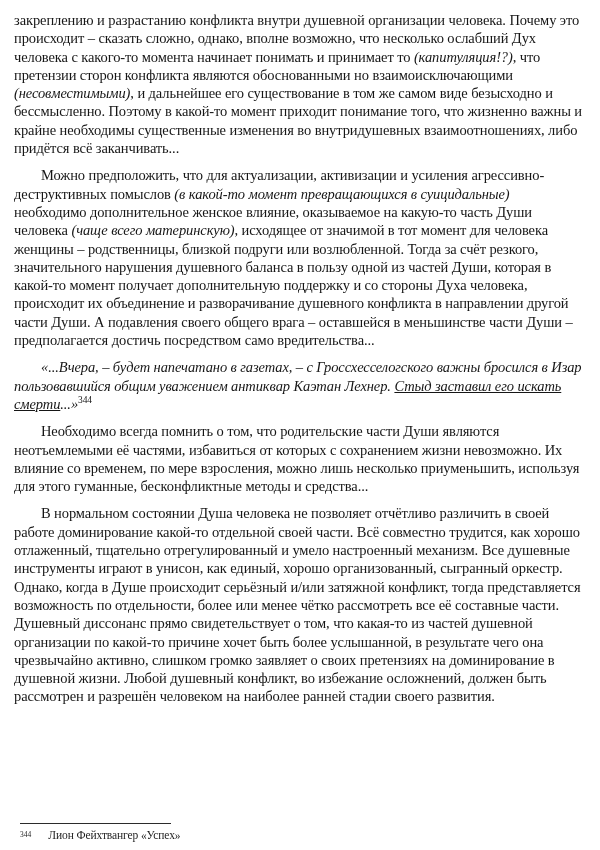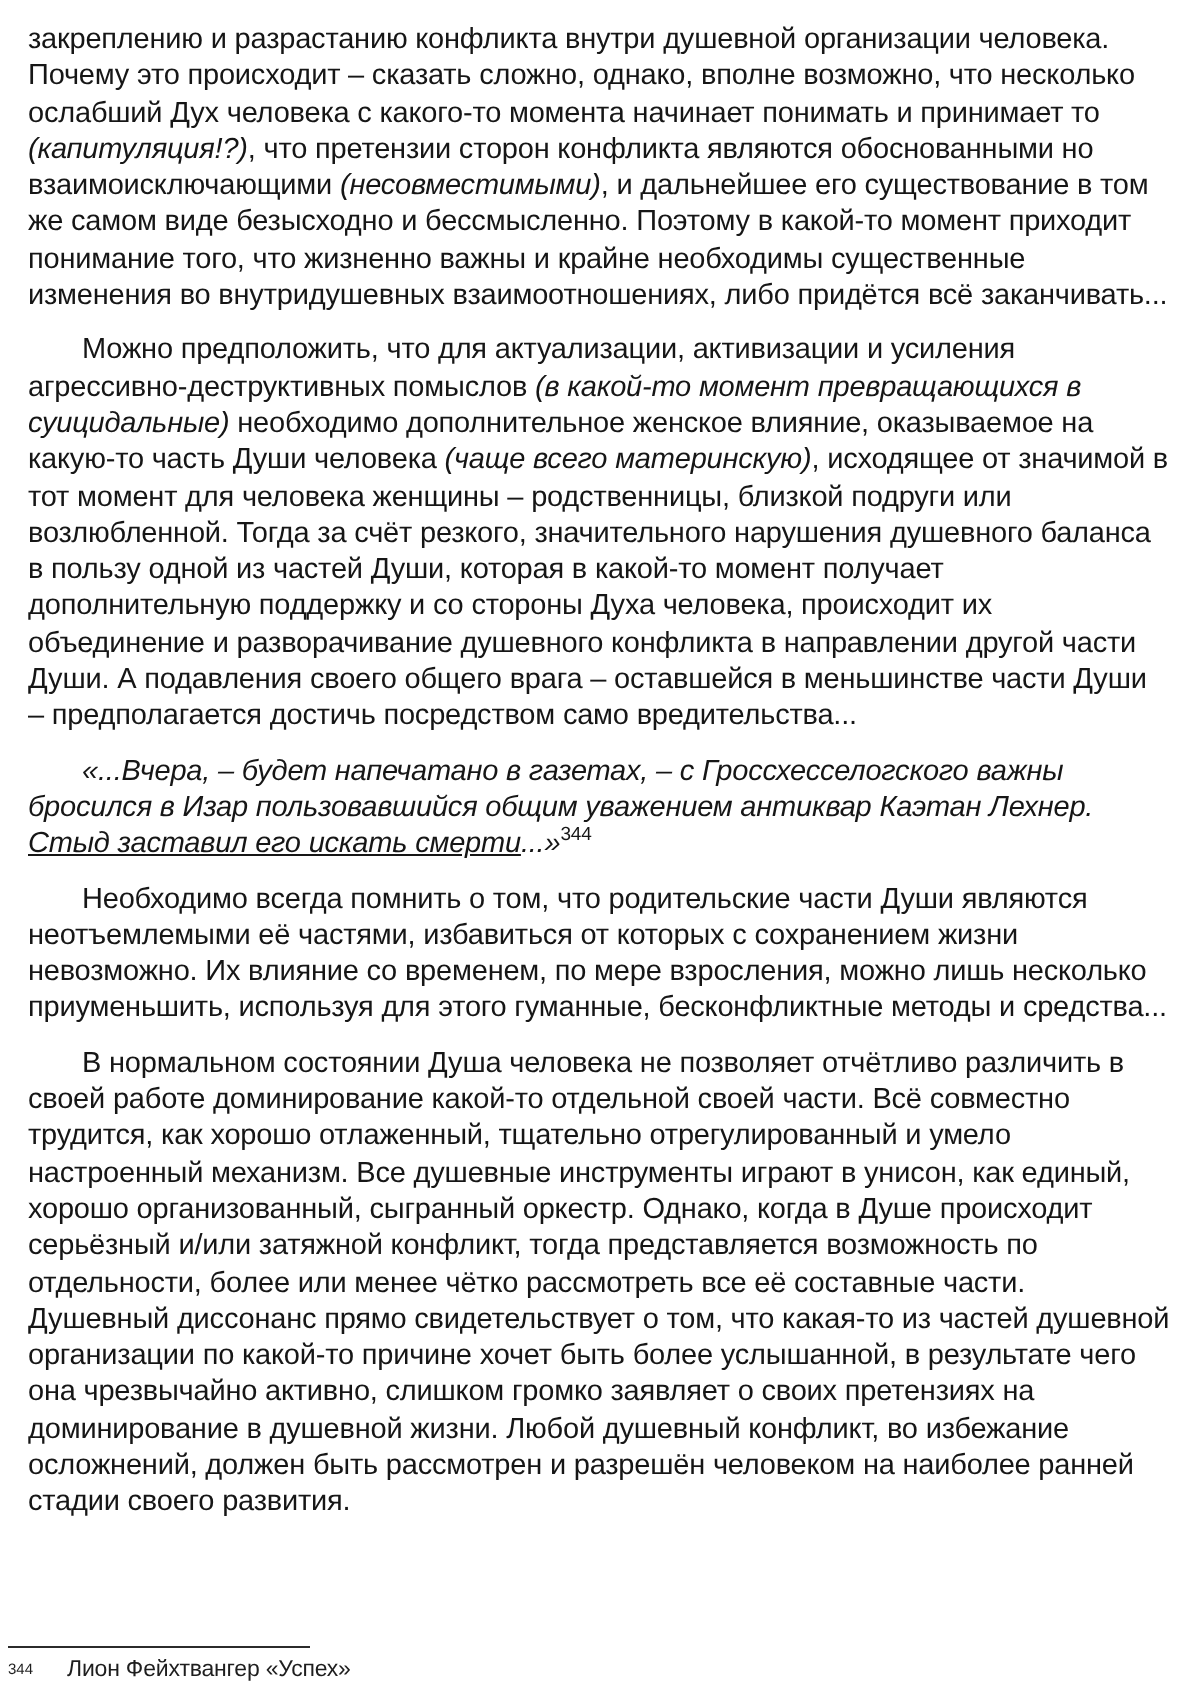--- a/index.html
+++ b/index.html
@@ -7,40 +7,40 @@
     padding: 0;
     background: #ffffff;
   }
   .page {
     position: relative;
     width: 600px;
     height: 850px;
     box-sizing: border-box;
     background: #ffffff;
     overflow: hidden;
-    font-family: Liberation Sans, sans-serif;
+    font-family: Liberation Serif, serif;
     font-size: 14.5px;
     line-height: 18.3px;
     letter-spacing: -0.1px;
     color: #161616;
     padding: 11px 15px 0 14px;
   }
   .body-text { text-align: left; }
   .para { margin: 0 0 9px 0; }
   .para.indent { text-indent: 27px; }
   .it { font-style: italic; }
   .ul { text-decoration: underline; }
   sup.fnref {
     font-size: 9.5px;
     line-height: 0;
     vertical-align: super;
   }
   .footnote {
     position: absolute;
-    left: 4px;
+    left: 20px;
     right: 15px;
     bottom: 8px;
     background: #ffffff;
     padding-top: 2px;
   }
   .fn-rule {
     width: 151px;
     border-top: 1.5px solid #2b2b2b;
     margin: 0 0 4px 0;
   }

